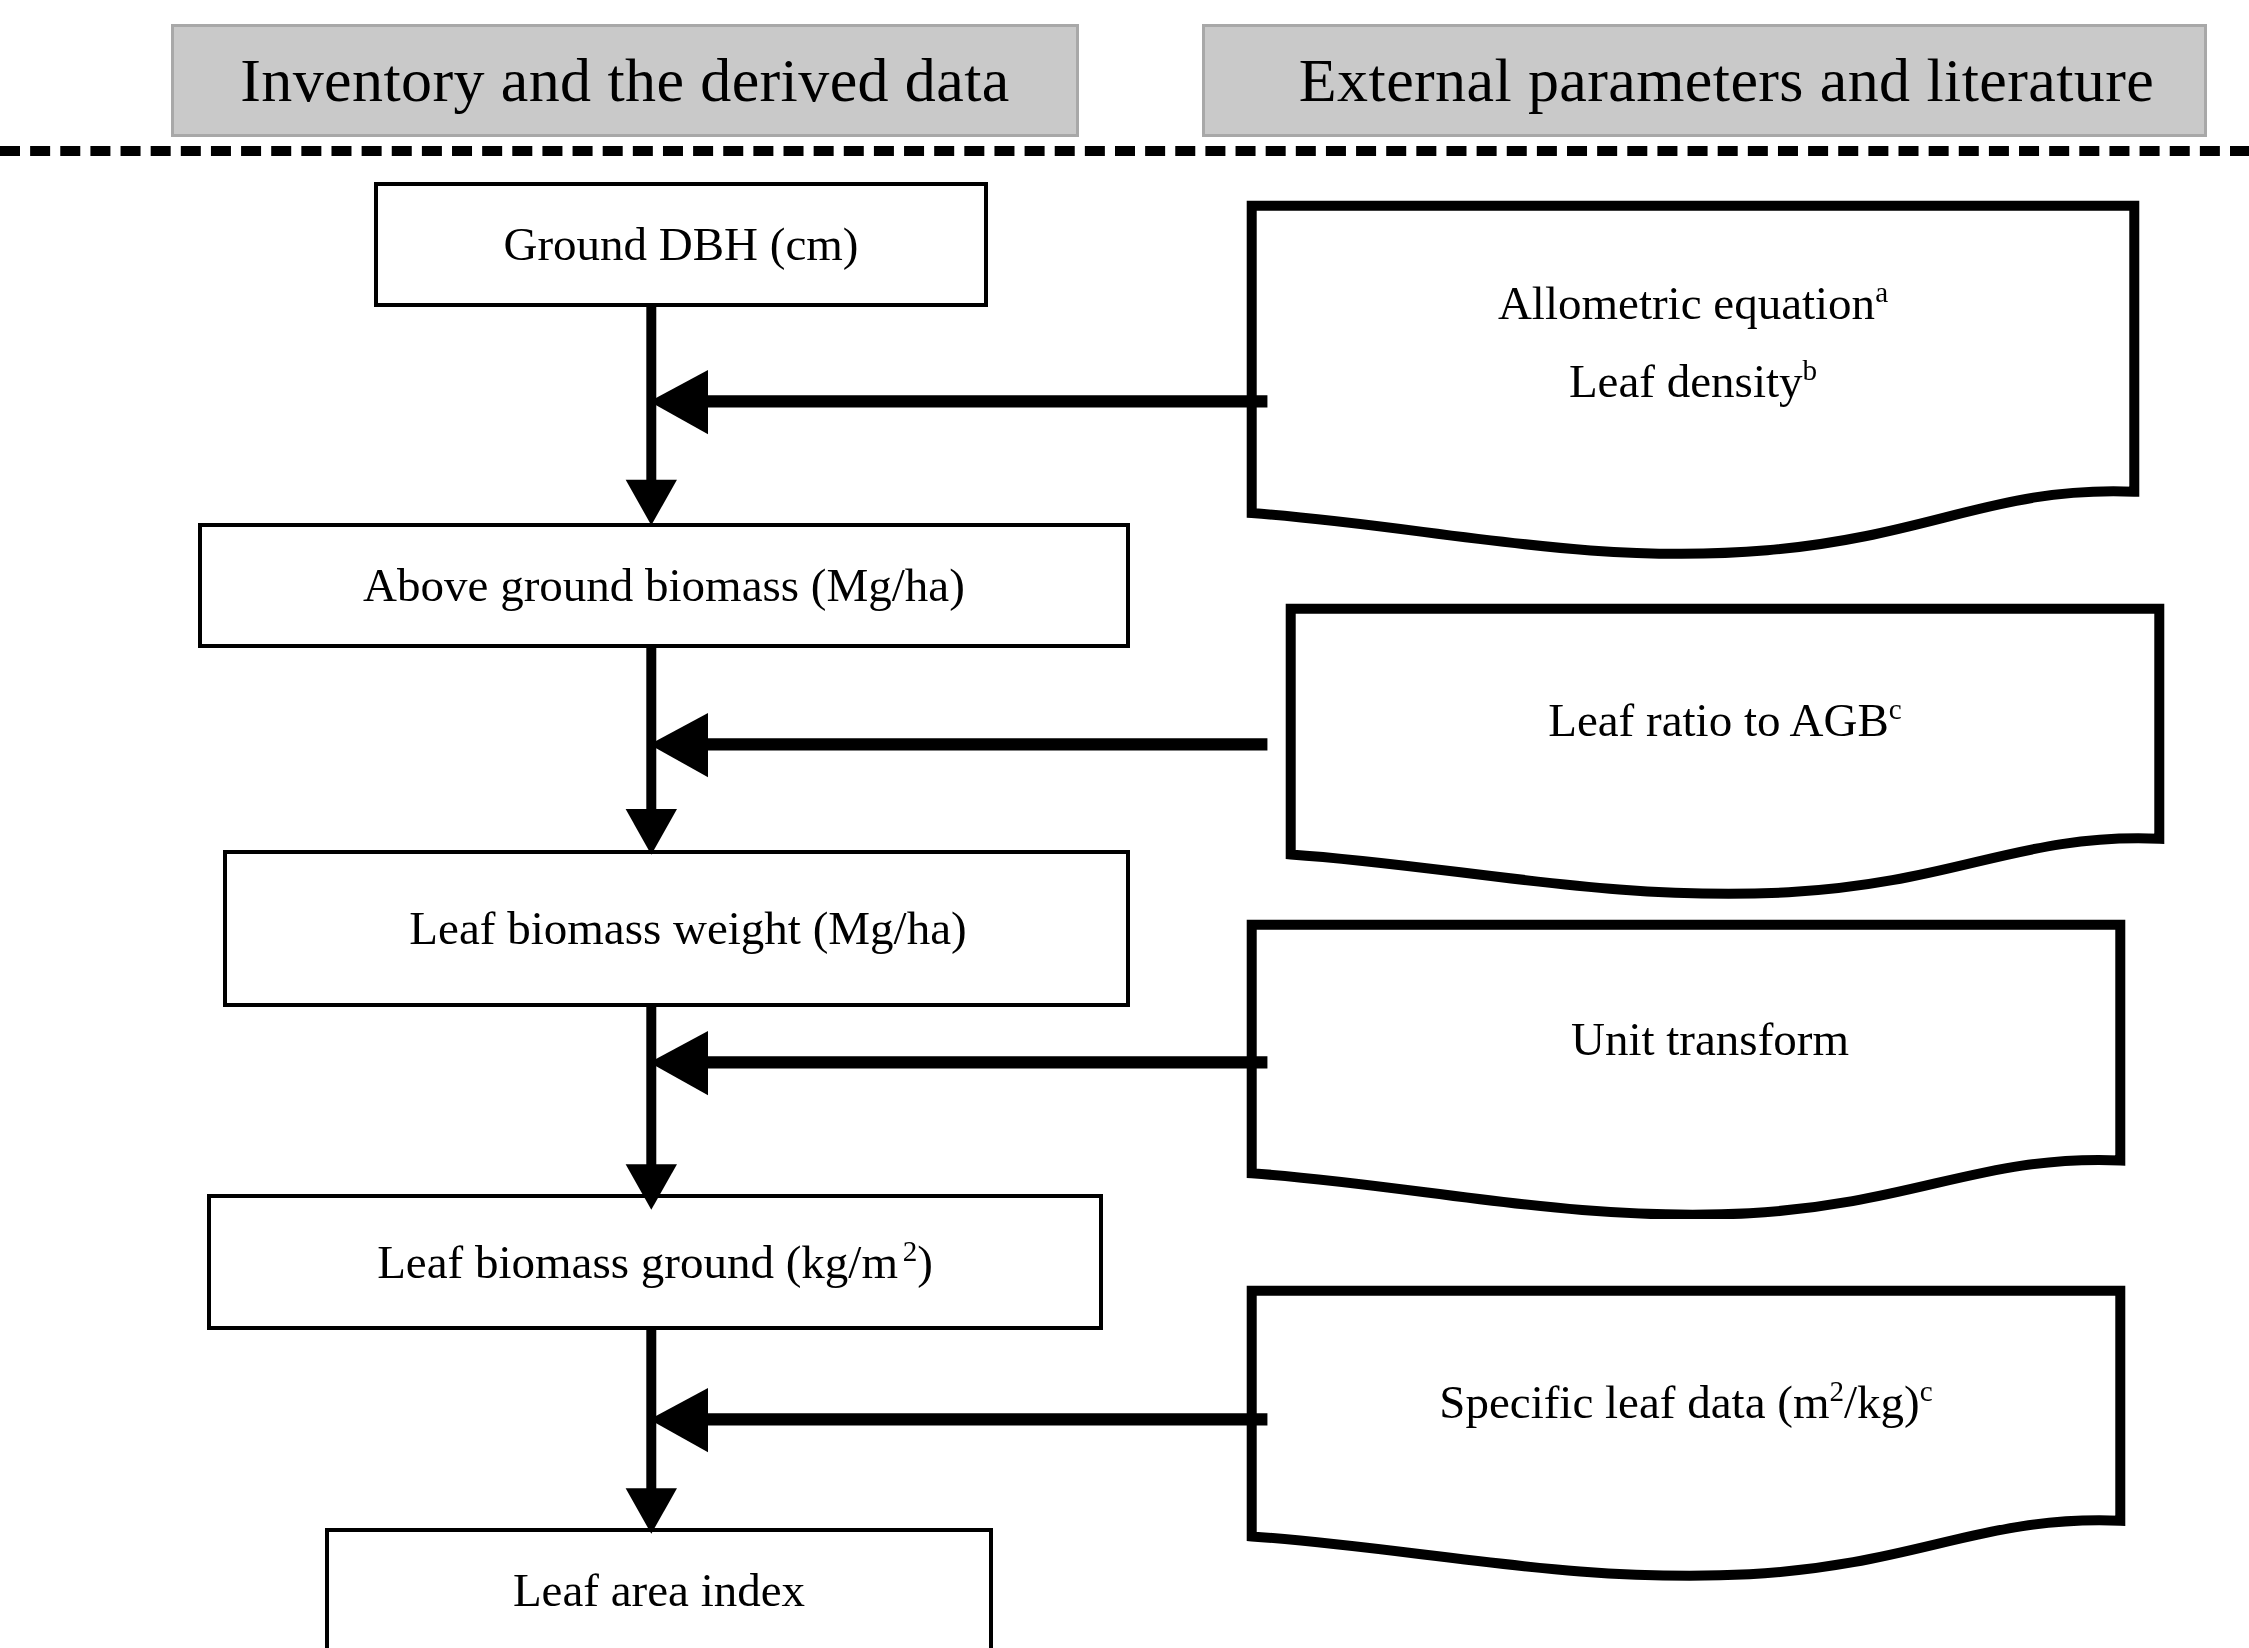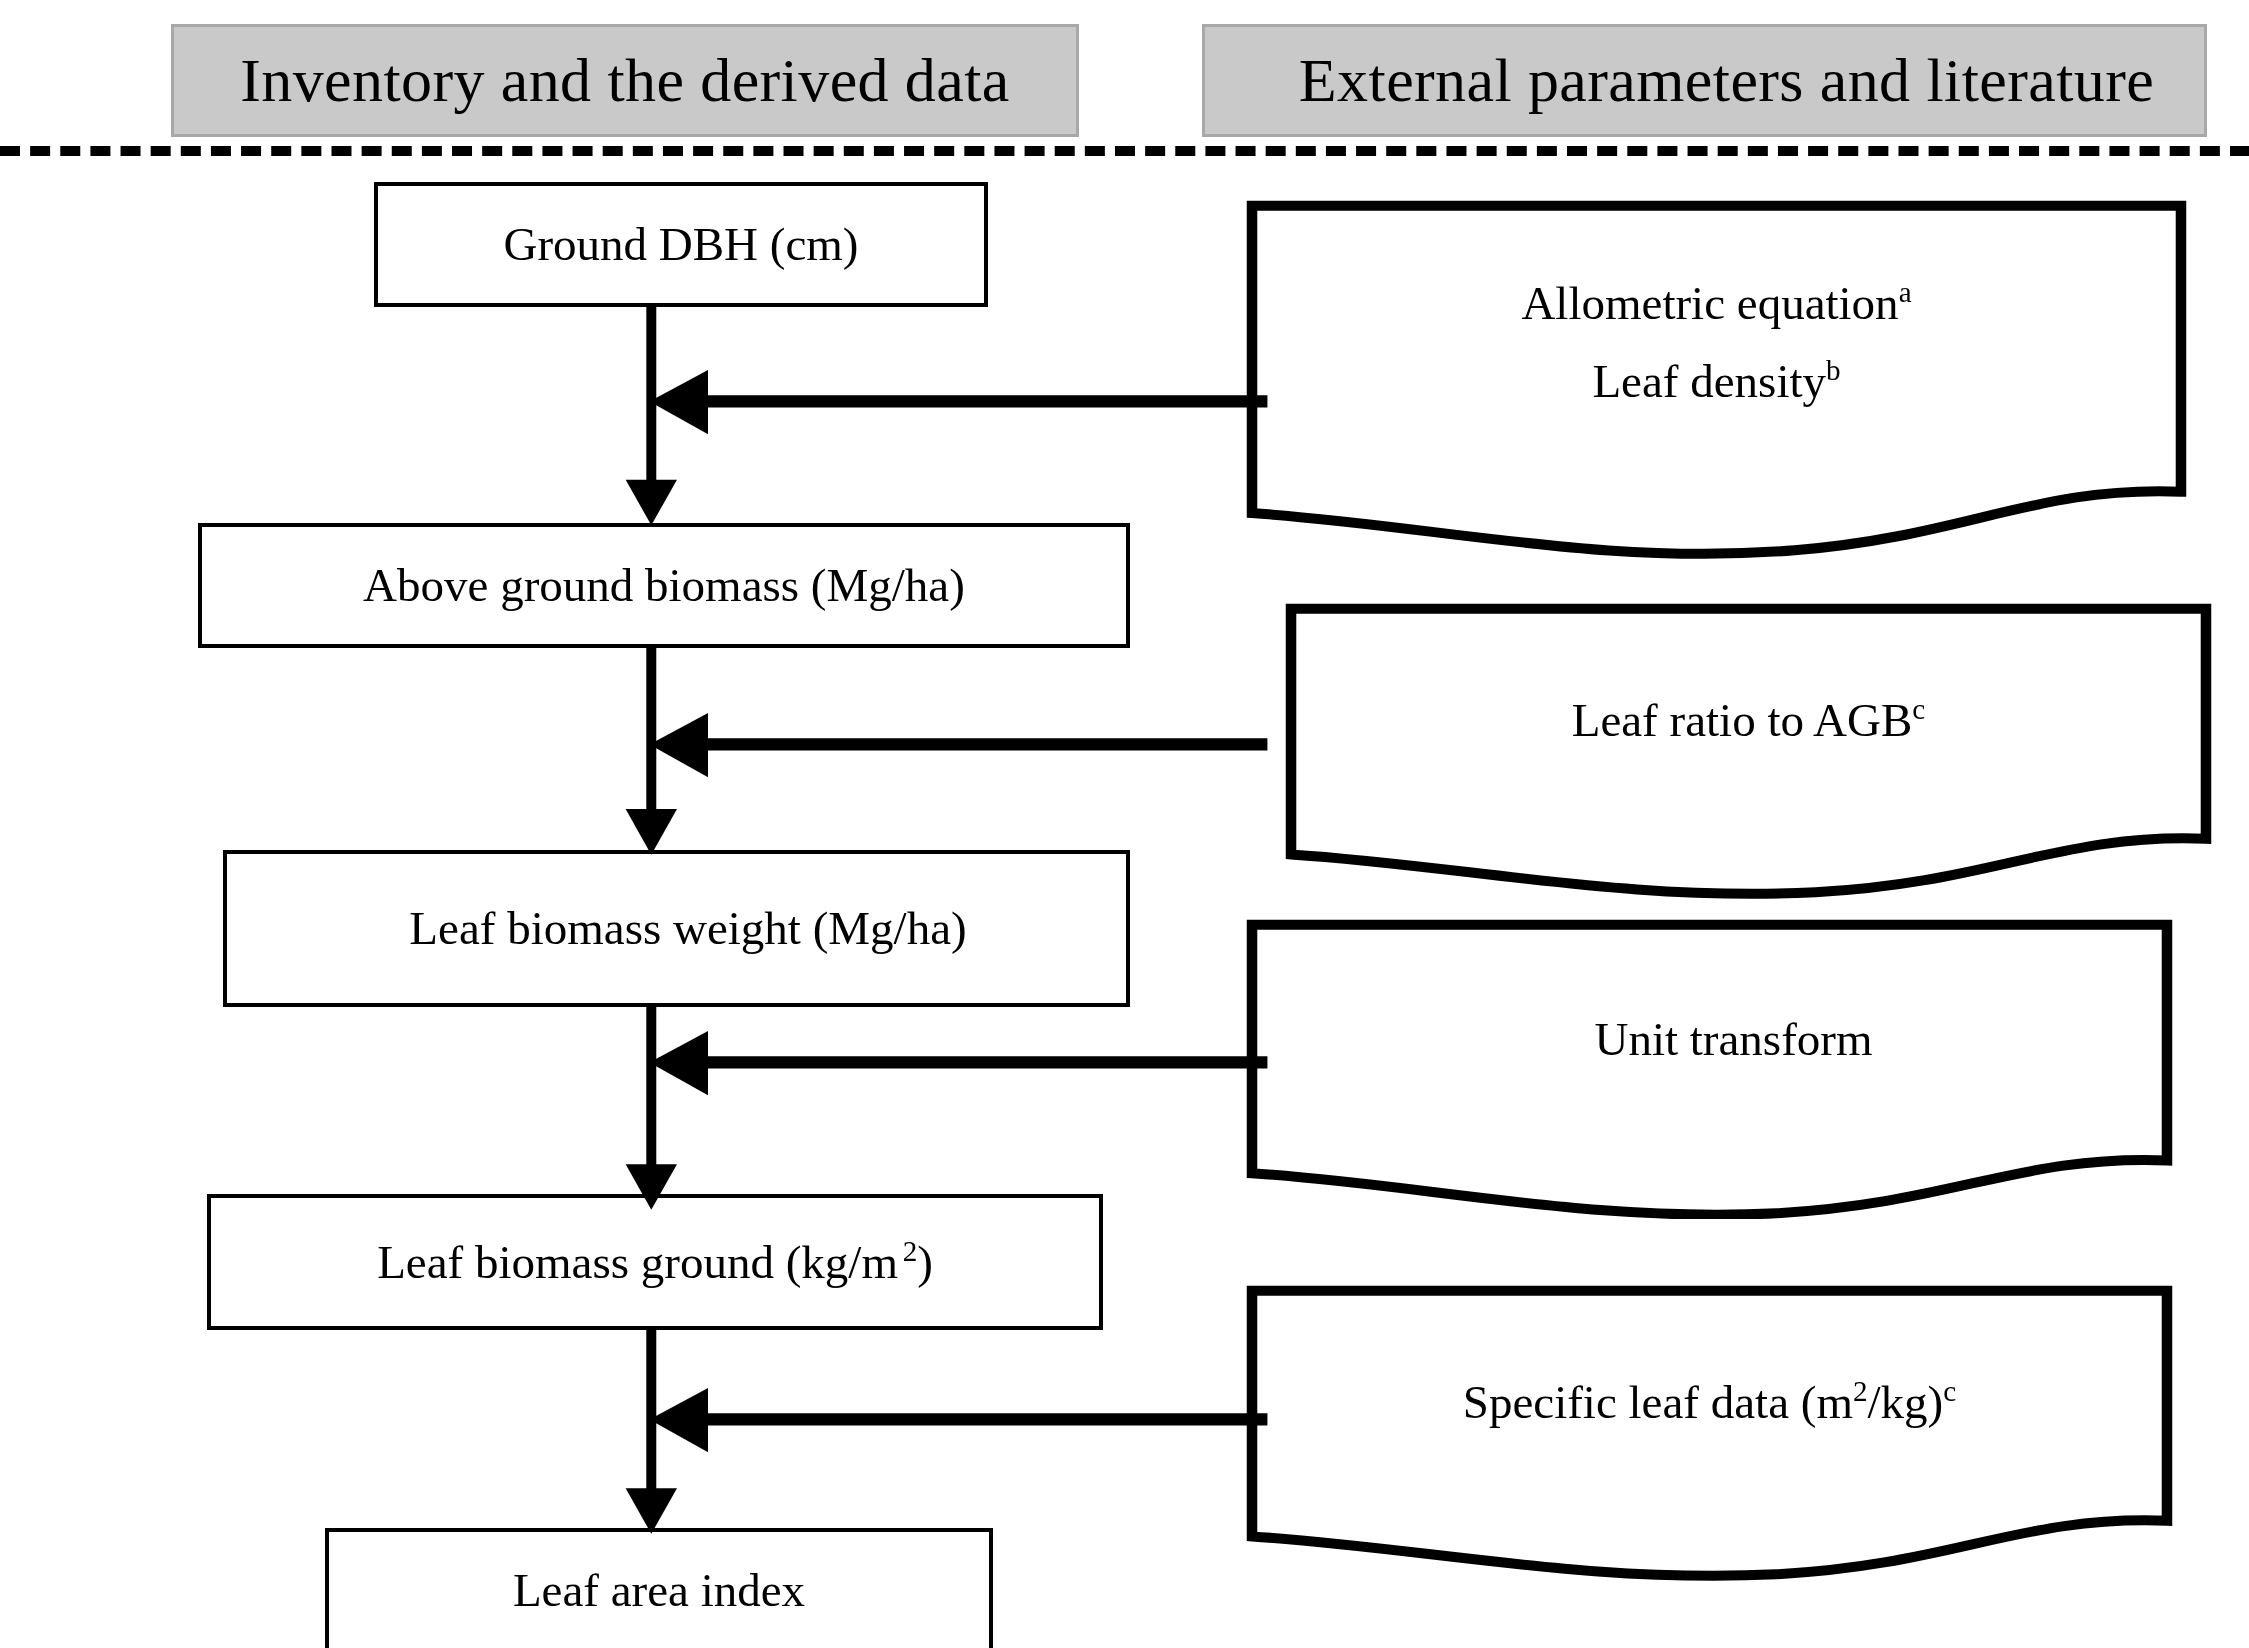--- a/index.html
+++ b/index.html
@@ -35,21 +35,21 @@
     border:4.3px solid #000000;
     box-sizing:border-box;
     display:flex;align-items:center;justify-content:center;
     font-size:47px;
     color:#000;
     white-space:nowrap;
   }
   .pbox .lbl{line-height:1;}
 
   
-  .wbox{position:absolute;padding-left:47px;}
+  .wbox{position:absolute;}
   .wbox svg{position:absolute;left:0;top:0;width:100%;height:100%;display:block;}
   .wbox .wtext{
     position:absolute;left:0;top:0;width:100%;
     display:flex;flex-direction:column;align-items:center;justify-content:center;
     font-size:47px;color:#000;white-space:nowrap;
     text-align:center;
   }
   .wbox .wtext div{line-height:1.05;}
 
   

